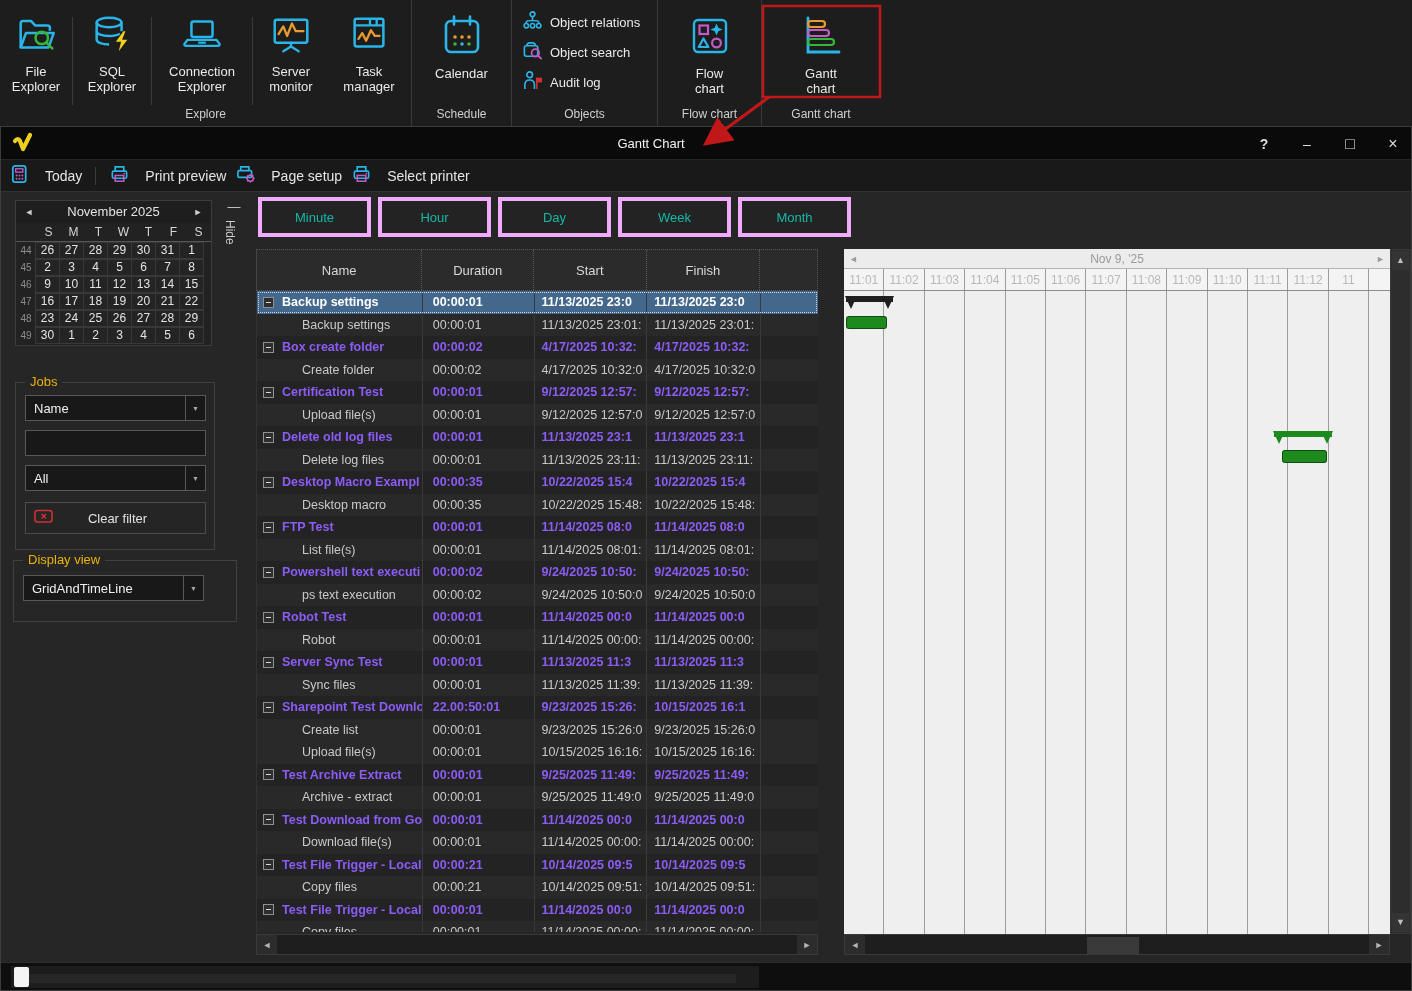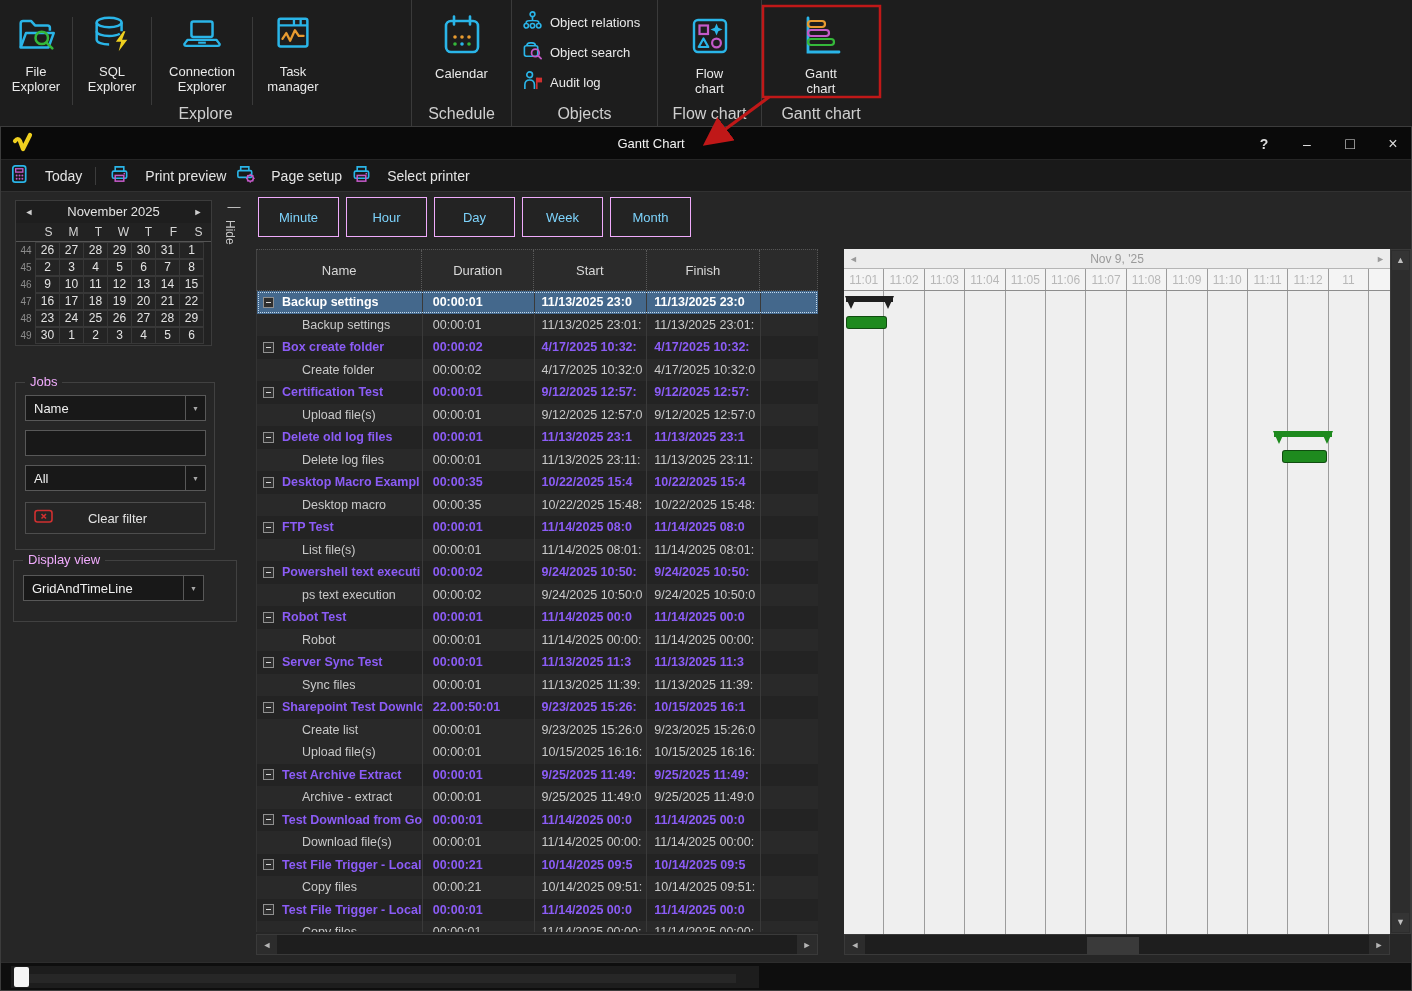--- a/index.html
+++ b/index.html
@@ -4,21 +4,21 @@
 <style>
   * { box-sizing: border-box; margin:0; padding:0; }
   html,body { width:1412px; height:991px; background:#000; overflow:hidden;
     font-family:"Liberation Sans",sans-serif; -webkit-font-smoothing:antialiased; }
 
   
   .ribbon { position:absolute; left:0; top:0; width:1412px; height:126px;
     background:#1d1d1d; display:flex; }
   .rgroup { position:relative; height:126px; border-right:1px solid #3a3a3a; display:flex; flex-direction:column; }
   .rrow { flex:1; display:flex; align-items:flex-end; padding-top:4px; }
-  .rlabel { height:21px; text-align:center; font-size:16px; color:#cfcfcf; line-height:18px; }
+  .rlabel { height:21px; text-align:center; font-size:12px; color:#cfcfcf; line-height:18px; }
   .bigbtn { height:96px; display:flex; flex-direction:column; align-items:center; padding-top:3px; cursor:default; }
   .bigbtn .blbl { font-size:13px; color:#e9e9e9; text-align:center; line-height:15px; margin-top:2px; }
   .vsep { width:1px; background:#3a3a3a; height:88px; margin-top:4px; }
   .smallrow { display:flex; align-items:center; gap:7px; height:30px; padding-left:10px; cursor:default; }
   .smallrow .slbl { font-size:13px; color:#e9e9e9; white-space:nowrap; }
   .objcol { display:flex; flex-direction:column; justify-content:center; flex:1; }
   .annotate { position:absolute; left:0; top:0; z-index:60; pointer-events:none; }
 
   
   .window { position:absolute; left:0; top:126px; width:1412px; height:865px;
@@ -52,37 +52,37 @@
   .calwk { width:20px; font-size:10px; color:#8d8d8d; text-align:center; line-height:17px; }
   .calday { width:25px; border:1px solid #383838; margin-left:-1px; background:#242424;
     color:#e3e3e3; font-size:12px; text-align:center; line-height:15px; cursor:default; }
 
   .hidetab { position:absolute; left:222px; top:8px; width:22px; height:60px; text-align:center; }
   .hideminus { color:#cfcfcf; font-size:13px; line-height:14px; cursor:default; }
   .hidetxt { writing-mode:vertical-rl; color:#c9c9c9; font-size:12px; margin-top:6px; cursor:default; }
 
   .gbox { position:absolute; border:1px solid #414141; }
   .glegend { position:absolute; top:-9px; left:9px; background:#262626; padding:0 5px;
-    font-size:13px; color:#f0abfc; }
+    font-size:13px; color:#eab308; }
   .dd { position:absolute; height:26px; background:#181818; border:1px solid #585858;
     color:#f0f0f0; font-size:13px; display:flex; align-items:center; cursor:default; }
   .ddtext { flex:1; padding-left:8px; }
   .ddarrow { width:20px; align-self:stretch; border-left:1px solid #585858; color:#a8a8a8;
     font-size:7px; display:flex; align-items:center; justify-content:center; }
   .tbox { position:absolute; height:26px; background:#181818; border:1px solid #585858;
     color:#f0f0f0; font-size:13px; padding:0 8px; width:181px; }
   .clearbtn { position:absolute; left:9px; top:119px; width:181px; height:32px;
     border:1px solid #4d4d4d; background:#252525; display:flex; align-items:center; cursor:default; }
   .clearbtn .cicon { margin-left:8px; }
   .clearbtn .clbl { flex:1; text-align:center; color:#e2e2e2; font-size:13px; margin-right:24px; }
 
   
   .scalebar { position:absolute; left:257px; top:5px; display:flex; gap:7px; }
-  .scalebtn { width:81px; height:40px; background:#232323; border:1px solid #f0abfc;
-    color:#7dd3fc; font-size:13px; display:flex; align-items:center; justify-content:center; cursor:default; }
+  .scalebtn { width:113px; height:40px; background:#232323; border:4px solid #f0abfc;
+    color:#14b8a6; font-size:13px; display:flex; align-items:center; justify-content:center; cursor:default; }
 
   
   .grid { position:absolute; left:255px; top:57px; width:562px; }
   .ghead { display:flex; height:42px; background:#2b2b2b; border:1px solid #555; border-style:dotted;
     border-left:1px solid #444; }
   .ghc { border-right:1px dotted #5a5a5a; color:#d8d8d8; font-size:13px;
     display:flex; align-items:center; justify-content:center; }
   .gbody { height:641px; overflow:hidden; border-left:1px solid #333; }
   .trow { display:flex; height:22.5px; background:#292929; color:#c9c9c9; font-size:12.5px; }
   .trow.g { background:#232323; color:#8b5cf6; font-weight:bold; }
@@ -170,20 +170,30 @@
         <span>
           <svg width="46" height="46" viewBox="0 0 48 48" fill="none">
             <rect x="13" y="10" width="22" height="16" rx="2" stroke="#2ab5e8" stroke-width="2.6"></rect>
             <path d="M9 29 h30 l3.5 4.5 q0 1.8-2 1.8 h-33 q-2 0-2-1.8 z" stroke="#2ab5e8" stroke-width="2.4" stroke-linejoin="round"></path>
             <path d="M20 32 h8" stroke="#2ab5e8" stroke-width="2.2"></path>
           </svg></span>
         <span class="blbl"><span>Connection</span><br>
         <span>Explorer</span></span>
       </div>
       <div class="vsep"></div>
+      <div class="bigbtn" style="width:76px">
+        <span>
+          <svg width="46" height="46" viewBox="0 0 48 48" fill="none">
+            <rect x="7" y="8" width="34" height="24" rx="2" stroke="#2ab5e8" stroke-width="2.6"></rect>
+            <path d="M24 32 v4 M24 36 l-8 5 M24 36 l8 5" stroke="#2ab5e8" stroke-width="2.4" stroke-linecap="round"></path>
+            <path d="M11 23 l5-8 4 10 5-13 4 8 h8" stroke="#e89b30" stroke-width="2.4" stroke-linejoin="round" stroke-linecap="round"></path>
+          </svg></span>
+        <span class="blbl"><span>Server</span><br>
+        <span>monitor</span></span>
+      </div>
       <div class="bigbtn" style="width:80px">
         <span>
           <svg width="46" height="46" viewBox="0 0 48 48" fill="none">
             <rect x="9" y="7" width="30" height="29" rx="2" stroke="#2ab5e8" stroke-width="2.6"></rect>
             <path d="M9 14 h30 M25 7 v7 M32 7 v7" stroke="#2ab5e8" stroke-width="2.4"></path>
             <path d="M13 28 l4-6 4 8 5-11 4 6 h5" stroke="#e89b30" stroke-width="2.4" stroke-linejoin="round" stroke-linecap="round"></path>
           </svg></span>
         <span class="blbl"><span>Task</span><br>
         <span>manager</span></span>
       </div>

